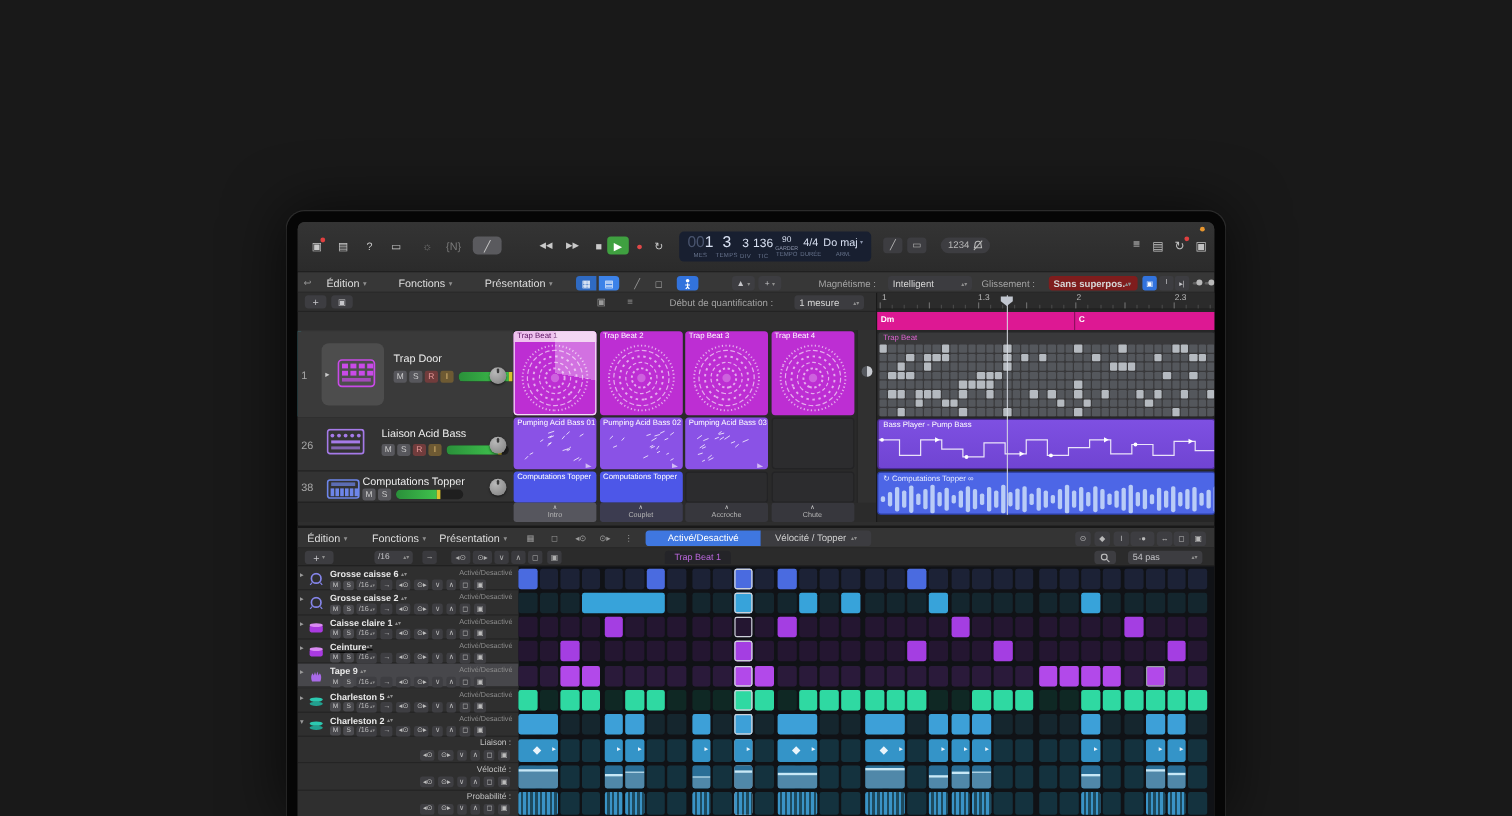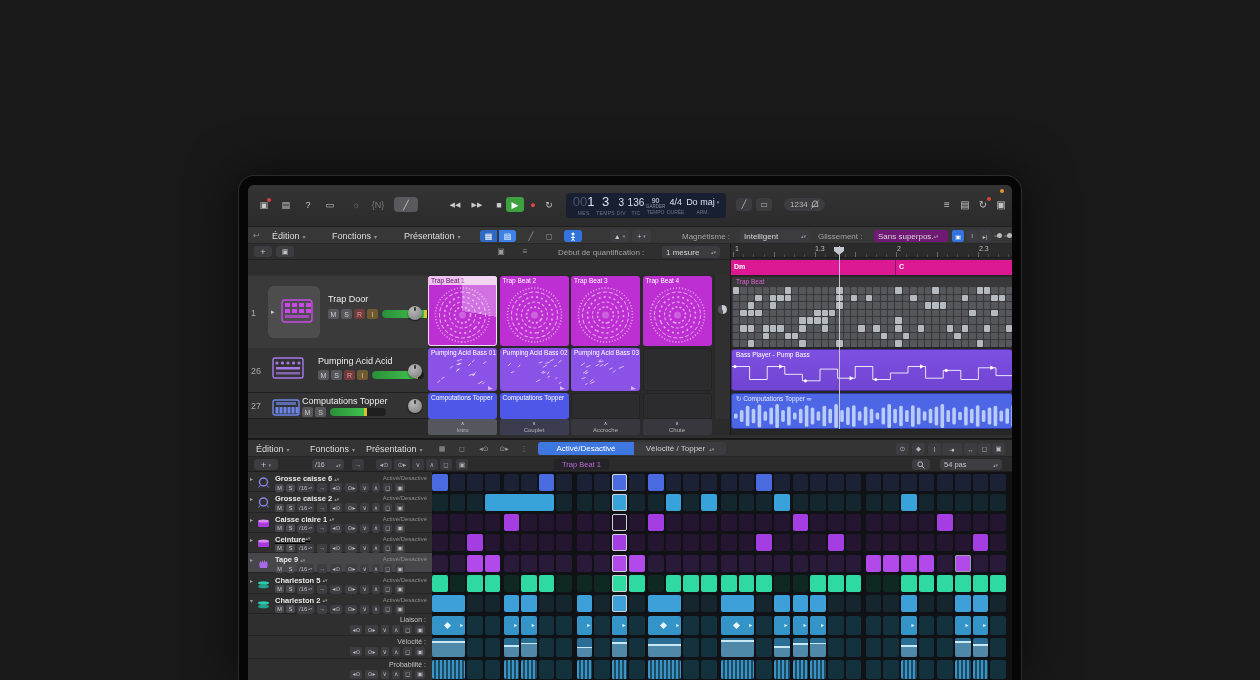--- a/index.html
+++ b/index.html
@@ -133,21 +133,21 @@
           <div style="position: absolute; left: 384px; top: 3px; width: 19px; height: 12px; background: rgb(61, 61, 65); border-radius: 3px; display: flex; align-items: center; justify-content: center; gap: 2px; color: rgb(198, 198, 202); font-size: 7px;">
             <div>+</div>
             <div style="color: rgb(143, 143, 143); font-size: 5px;">▾</div>
           </div>
           <div style="position: absolute; left: 434px; top: 5px; color: rgb(163, 163, 163); font-size: 8px;">Magnétisme :</div>
           <div style="position: absolute; left: 492px; top: 3px; width: 70px; height: 12px; background: rgb(60, 60, 64); border-radius: 3px; display: flex; align-items: center; justify-content: space-between; padding: 0px 4px; color: rgb(214, 214, 214); font-size: 8px;">
             <div>Intelligent</div>
             <div style="color: rgb(143, 143, 143); font-size: 5px;">▴▾</div>
           </div>
           <div style="position: absolute; left: 570px; top: 5px; color: rgb(163, 163, 163); font-size: 8px;">Glissement :</div>
-          <div style="position: absolute; left: 626px; top: 3px; width: 74px; height: 12px; background: #701a75; border-radius: 3px; display: flex; align-items: center; padding: 0px 4px; color: rgb(214, 214, 214); font-size: 8px;">
+          <div style="position: absolute; left: 626px; top: 3px; width: 74px; height: 12px; background: #7f1d1d; border-radius: 3px; display: flex; align-items: center; padding: 0px 4px; color: rgb(214, 214, 214); font-size: 8px; font-weight: bold;">
             <div>Sans superpos.</div>
             <div style="color: rgb(143, 143, 143); font-size: 5px;">▴▾</div>
           </div>
           <div style="position: absolute; left: 704px; top: 3px; width: 12px; height: 12px; background: rgb(50, 115, 221); color: rgb(255, 255, 255); border-radius: 2px; display: flex; align-items: center; justify-content: center; font-size: 6px;">▣</div>
           <div style="position: absolute; left: 718px; top: 3px; width: 12px; height: 12px; background: rgb(61, 61, 65); color: rgb(198, 198, 202); border-radius: 2px; display: flex; align-items: center; justify-content: center; font-size: 6px;">I</div>
           <div style="position: absolute; left: 731px; top: 3px; width: 12px; height: 12px; background: rgb(61, 61, 65); color: rgb(198, 198, 202); border-radius: 2px; display: flex; align-items: center; justify-content: center; font-size: 6px;">▸|</div>
           <div style="position: absolute; left: 746px; top: 8px; width: 7px; height: 2px; background: rgb(96, 96, 96); border-radius: 1px;">
             <div style="position: absolute; left: 3px; top: -2px; width: 5px; height: 5px; border-radius: 50%; background: rgb(185, 185, 185);"></div>
           </div>
           <div style="position: absolute; left: 756px; top: 8px; width: 7px; height: 2px; background: rgb(96, 96, 96); border-radius: 1px;">
@@ -210,37 +210,37 @@
                 <rect x="1" y="1" width="30" height="20" rx="2" fill="none" stroke="#a57ae8" stroke-width="1.4"></rect>
                 <circle cx="5" cy="6" r="1.6" fill="#a57ae8"></circle>
                 <circle cx="10.5" cy="6" r="1.6" fill="#a57ae8"></circle>
                 <circle cx="16" cy="6" r="1.6" fill="#a57ae8"></circle>
                 <circle cx="21.5" cy="6" r="1.6" fill="#a57ae8"></circle>
                 <circle cx="27" cy="6" r="1.6" fill="#a57ae8"></circle>
                 <rect x="4" y="10" width="24" height="2.5" fill="#a57ae8"></rect>
                 <rect x="4" y="15" width="24" height="2.5" fill="#a57ae8" opacity="0.7"></rect>
               </svg>
             </div>
-            <div style="position: absolute; left: 70px; top: 8px; color: rgb(237, 237, 237); font-size: 9px; white-space: nowrap;">Pumping Acid Acid</div>
+            <div style="position: absolute; left: 70px; top: 8px; color: rgb(237, 237, 237); font-size: 9px; white-space: nowrap;">Liaison Acid Bass</div>
             <div style="position: absolute; left: 70px; top: 22px; display: flex; align-items: center;">
               <div class="msbtn">M</div>
               <div class="msbtn">S</div>
               <div class="msbtn" style="background: rgb(113, 60, 60); color: rgb(232, 154, 154);">R</div>
               <div class="msbtn" style="background: rgb(110, 90, 51); color: rgb(232, 194, 122);">I</div>
               <div style="position: relative; width: 52px; height: 8px; background: rgb(31, 31, 31); border-radius: 4px; overflow: hidden; margin-left: 2px;">
                 <div style="position: absolute; left: 0px; top: 0px; height: 8px; width: 42.64px; background: linear-gradient(90deg, rgb(42, 143, 58), rgb(63, 194, 77));"></div>
                 <div style="position: absolute; left: 42.64px; top: 0px; height: 8px; width: 3px; background: rgb(216, 194, 46);"></div>
               </div>
             </div>
             <div class="knob" style="position: absolute; right: 6px; top: 15.5px;">
               <div style="position: absolute; left: 6px; top: 1px; width: 2px; height: 4px; background: rgb(58, 58, 58); border-radius: 1px;"></div>
             </div>
           </div>
           <div style="position: absolute; left: 0px; top: 118px; width: 180px; height: 26px; background: rgb(51, 51, 51); border-bottom: 1px solid rgb(31, 31, 31);">
-            <div class="trk-num" style="top: 8px;">27</div>
+            <div class="trk-num" style="top: 8px;">38</div>
             <div style="position: absolute; left: 18px; top: 3px; width: 30px; height: 18px;">
               <svg width="34" height="26" style="position: absolute; left: 6px; top: 3px;">
                 <rect x="1" y="1" width="26" height="15" rx="2" fill="none" stroke="#6d86ea" stroke-width="1.4"></rect>
                 <rect x="3.5" y="8" width="3" height="6.5" fill="#6d86ea"></rect>
                 <rect x="7.5" y="8" width="3" height="6.5" fill="#6d86ea"></rect>
                 <rect x="11.5" y="8" width="3" height="6.5" fill="#6d86ea"></rect>
                 <rect x="15.5" y="8" width="3" height="6.5" fill="#6d86ea"></rect>
                 <rect x="19.5" y="8" width="3" height="6.5" fill="#6d86ea"></rect>
                 <rect x="23.5" y="8" width="3" height="6.5" fill="#6d86ea"></rect>
                 <rect x="4" y="3" width="20" height="3" fill="#6d86ea" opacity="0.7"></rect>

